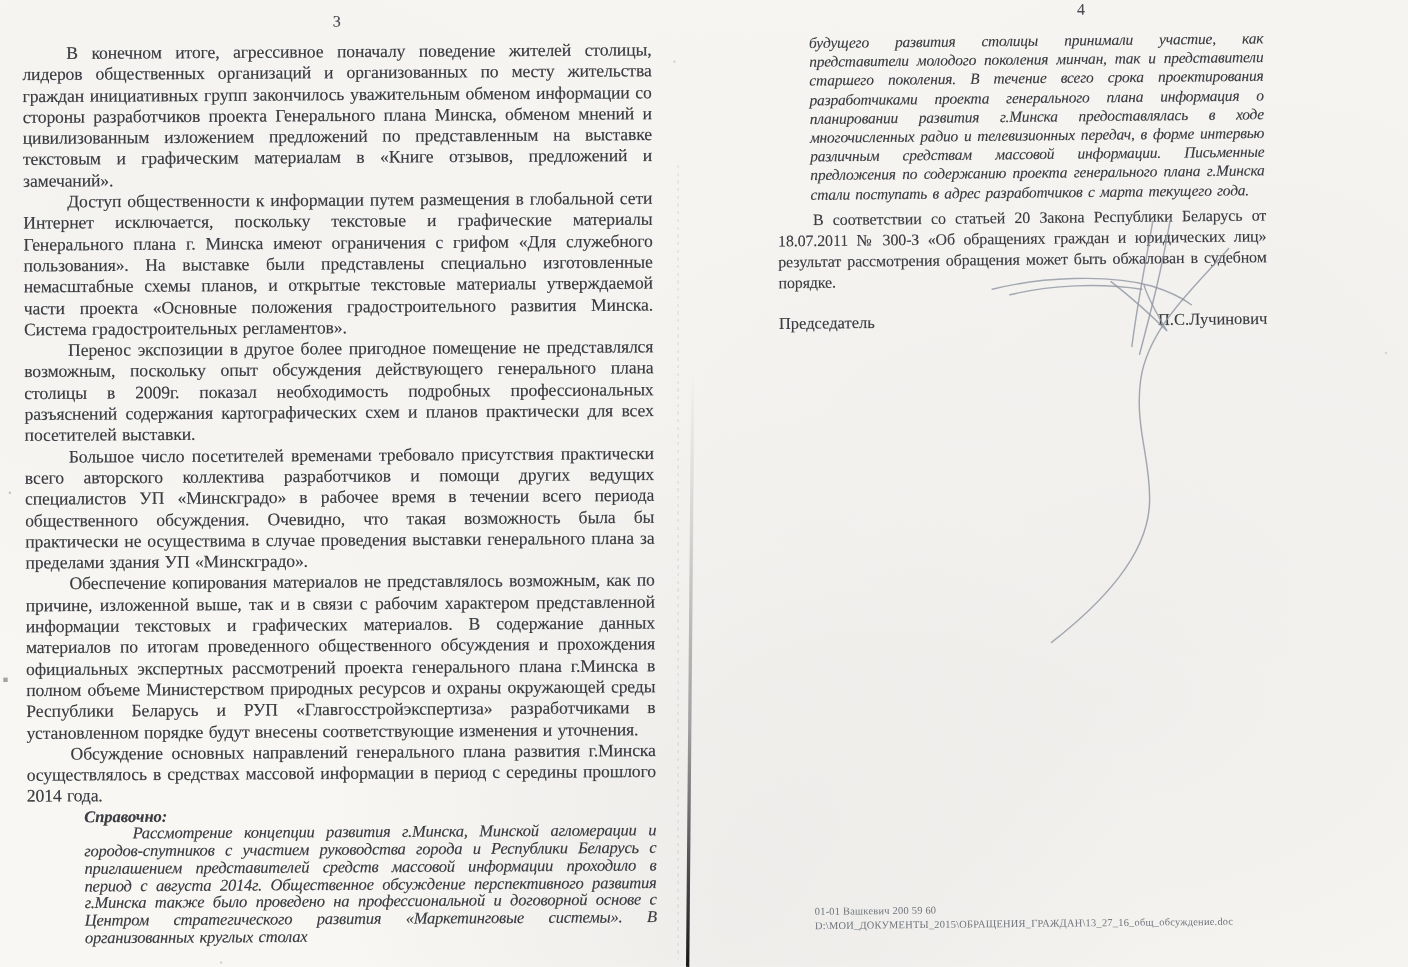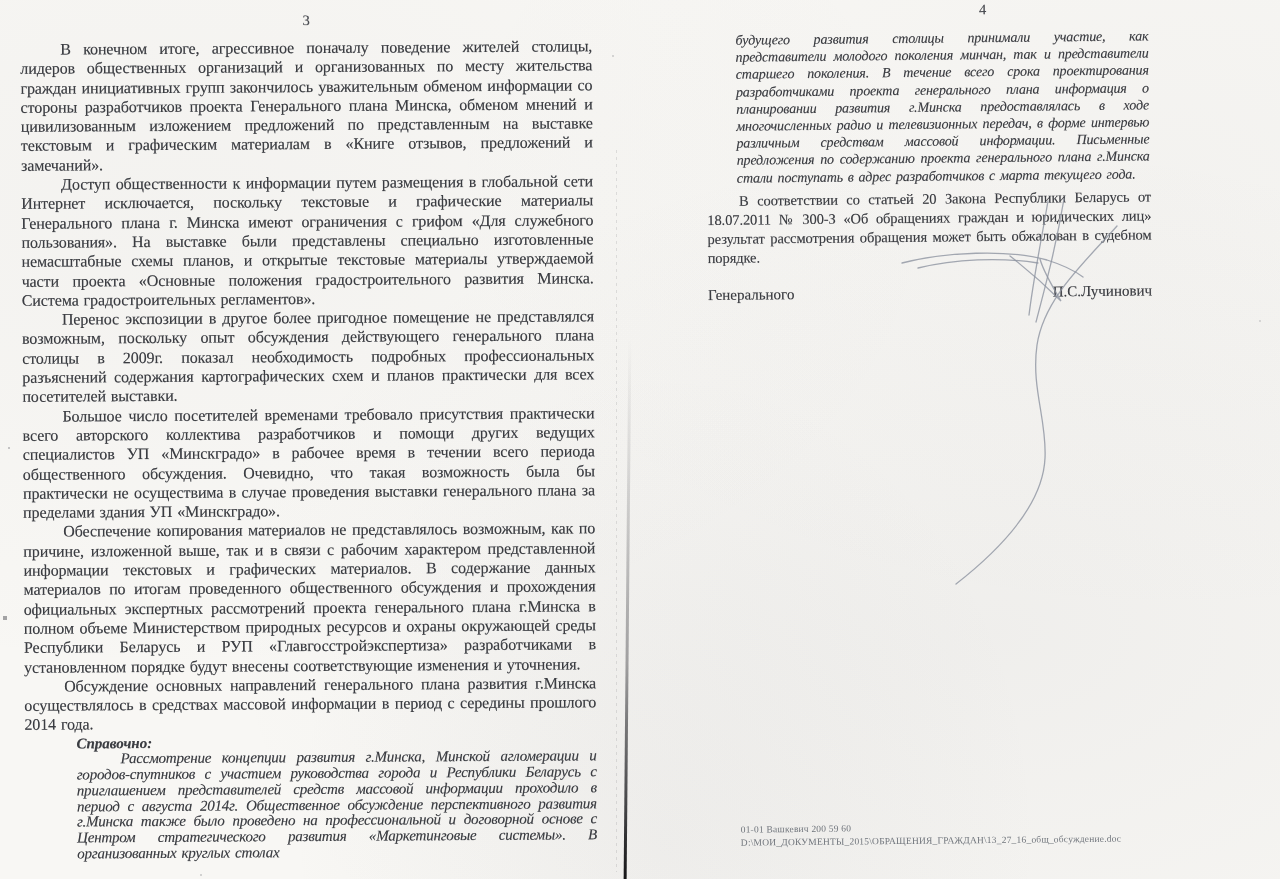--- a/index.html
+++ b/index.html
@@ -113,21 +113,21 @@
   <p class="body-par">Обсуждение основных направлений генерального плана развития г.Минска осуществлялось в средствах массовой информации в период с середины прошлого 2014 года.</p>
   <p class="note-label">Справочно:</p>
   <p class="note-par">Рассмотрение концепции развития г.Минска, Минской агломерации и городов-спутников с участием руководства города и Республики Беларусь с приглашением представителей средств массовой информации проходило в период с августа 2014г. Общественное обсуждение перспективного развития г.Минска также было проведено на профессиональной и договорной основе с Центром стратегического развития «Маркетинговые системы». В организованных круглых столах</p>
 </div>
 
 <div class="page-right">
   <span class="pagenum pagenum-right">4</span>
   <p class="note-cont">будущего развития столицы принимали участие, как представители молодого поколения минчан, так и представители старшего поколения. В течение всего срока проектирования разработчиками проекта генерального плана информация о планировании развития г.Минска предоставлялась в ходе многочисленных радио и телевизионных передач, в форме интервью различным средствам массовой информации. Письменные предложения по содержанию проекта генерального плана г.Минска стали поступать в адрес разработчиков с марта текущего года.</p>
   <p class="legal-par">В соответствии со статьей 20 Закона Республики Беларусь от 18.07.2011 № 300-З «Об обращениях граждан и юридических лиц» результат рассмотрения обращения может быть обжалован в судебном порядке.</p>
   <div class="sig-row">
-    <span>Генерального</span>
+    <span>Председатель</span>
     <span>П.С.Лучинович</span>
   </div>
   <div class="doc-footer">
     <div>01-01 Вашкевич  200 59 60</div>
     <div>D:\МОИ_ДОКУМЕНТЫ_2015\ОБРАЩЕНИЯ_ГРАЖДАН\13_27_16_общ_обсуждение.doc</div>
   </div>
 </div>
 
 <svg class="signature-svg" width="1280" height="879" viewBox="0 0 1280 879">
   <path d="M 1117,226 C 1085,262 1044,298 1037,345 C 1031,388 1047,420 1045,458 C 1043,505 1002,548 956,584"></path>

